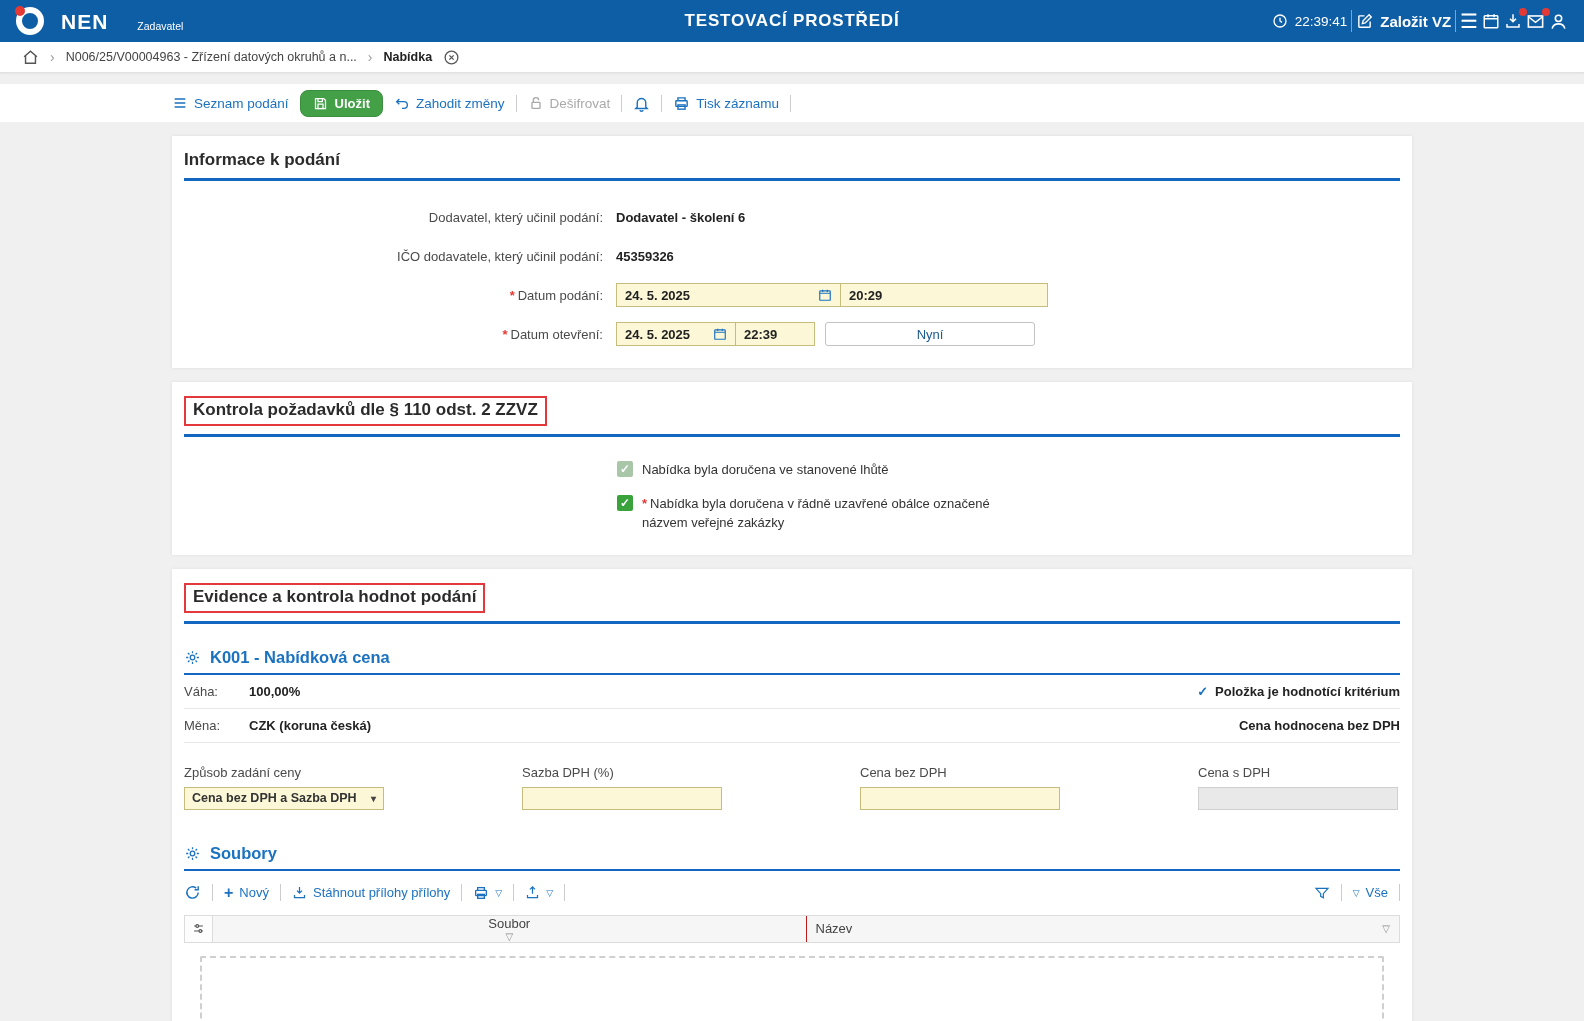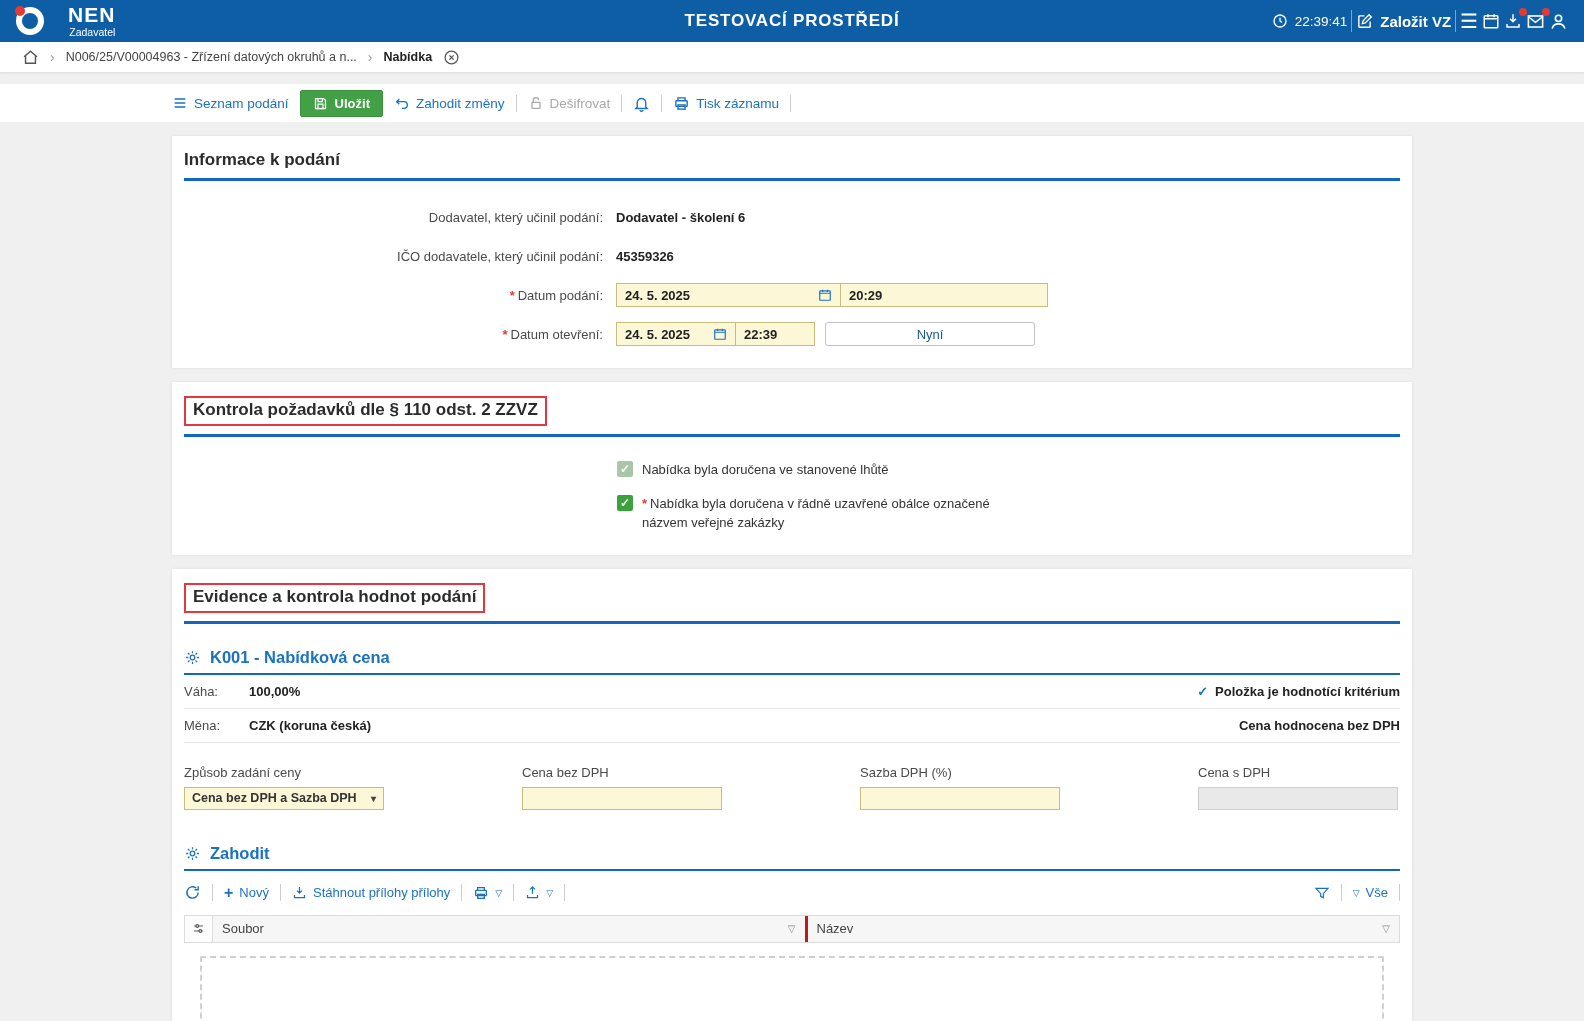--- a/index.html
+++ b/index.html
@@ -18,21 +18,21 @@
     display:flex; align-items:center; padding:0 16px; position:relative;
   }
   .logo {
     width:28px; height:28px; border-radius:50%;
     border:6px solid #fff; position:relative; flex:none;
   }
   .logo::after{
     content:""; position:absolute; top:-7px; left:-7px;
     width:10px; height:10px; border-radius:50%; background:#e53935;
   }
-  .brand { display:flex; flex-direction:column; margin-left:24px; line-height:1; }
+  .brand { display:flex; flex-direction:row; margin-left:17px; line-height:1;gap:29px; }
   .brand-name { font-size:21px; font-weight:bold; letter-spacing:1px; }
   .brand-sub { font-size:10.5px; align-self:flex-end; margin-top:2px; }
   .env-title {
     position:absolute; left:50%; transform:translateX(-50%);
     font-size:17px; font-weight:bold; letter-spacing:.8px;
   }
   .top-right { margin-left:auto; display:flex; align-items:center; gap:4px; }
   .tsep { width:1px; height:22px; background:rgba(255,255,255,.45); flex:none; }
   .top-item { display:flex; align-items:center; gap:7px; position:relative; cursor:pointer; }
   .clock-text { font-size:13.5px; }
@@ -51,21 +51,21 @@
   .crumb-close { color:#555; cursor:pointer; }
 
   
   .strip { background:#fff; margin-top:11px; }
   .content { width:1240px; margin:0 auto; }
   .toolbar { height:38px; display:flex; align-items:center; gap:11px; font-size:13.5px; }
   .tlink { color:#1b72c0; display:flex; align-items:center; gap:6px; cursor:pointer; white-space:nowrap; }
   .tlink.disabled { color:#a9a9a9; cursor:default; }
   .vsep { width:1px; height:17px; background:#ccc; flex:none; }
   .btn-save {
-    background:#43a047; border:1px solid #3b8f3f; border-radius:2px;
+    background:#43a047; border:1px solid #3b8f3f; border-radius:8px;
     color:#fff; font-weight:bold; font-size:13px; height:27px;
     display:flex; align-items:center; gap:7px; padding:0 12px; cursor:pointer;
   }
 
   .card {
     width:1240px; margin:14px auto 0; background:#fff;
     padding:14px 0 22px; box-shadow:0 0 3px rgba(0,0,0,.08);
   }
   .card-head { margin:0 12px; border-bottom:3px solid #1467c0; padding-bottom:8px; }
   .card-title { display:inline-block; font-size:17px; font-weight:bold; color:#2b2b2b; }
@@ -148,21 +148,21 @@
     font-size:13px; color:#444;
   }
   .th-tool {
     width:28px; flex:none; border-right:1px solid #dcdcdc; background:#fdfdfd;
     display:flex; align-items:center; justify-content:center; color:#555; cursor:pointer;
   }
   .th {
     flex:1; display:flex; align-items:center; justify-content:space-between;
     padding:0 9px; cursor:pointer;
   }
-  .th.first { border-right:3px solid #b91c1c; }
+  .th.first { border-right:1px solid #b91c1c;flex-direction:column; }
   .th-filter { color:#8a8a8a; font-size:10px; }
   .dropzone {
     margin:13px 28px 0; border:2px dashed #cfcfcf; border-radius:2px; height:72px;
     display:flex; align-items:center; justify-content:center; gap:16px;
   }
 </style>
 </head>
 <body>
 
 <div class="topbar">
@@ -396,41 +396,41 @@
 
   <div class="pricegrid">
     <div>
       <div class="pg-label">Způsob zadání ceny</div>
       <div class="dropdown">
         <span>Cena bez DPH a Sazba DPH</span>
         <span class="ddcaret">▾</span>
       </div>
     </div>
     <div>
+      <div class="pg-label">Sazba DPH (%)</div>
+      <input class="pg-input" style="">
+    </div>
+    <div>
       <div class="pg-label">Cena bez DPH</div>
-      <input class="pg-input" style="">
-    </div>
-    <div>
-      <div class="pg-label">Sazba DPH (%)</div>
       <input class="pg-input" style="">
     </div>
     <div>
       <div class="pg-label">Cena s DPH</div>
       <input class="pg-input gray" disabled="" style="">
     </div>
   </div>
 
   <div class="sub-head" style="margin-top:34px;">
     <span>
       <svg viewBox="0 0 24 24" width="17" height="17" fill="none" stroke="currentColor" stroke-width="1.8">
           <circle cx="12" cy="12" r="3.2"></circle>
           <path d="M12 3v3M12 18v3M3 12h3M18 12h3M5.6 5.6l2.1 2.1M16.3 16.3l2.1 2.1M18.4 5.6l-2.1 2.1M7.7 16.3l-2.1 2.1"></path>
         </svg>
     </span>
-    <span>Zahodit</span>
+    <span>Soubory</span>
   </div>
 
   <div class="files-toolbar">
     <span class="tlink">
       <svg viewBox="0 0 24 24" width="17" height="17" fill="none" stroke="currentColor" stroke-width="2">
           <path d="M20 12a8 8 0 1 1-2.9-6.2"></path>
           <path d="M20 3v5h-5"></path>
         </svg>
     </span>
     <span class="vsep"></span>

